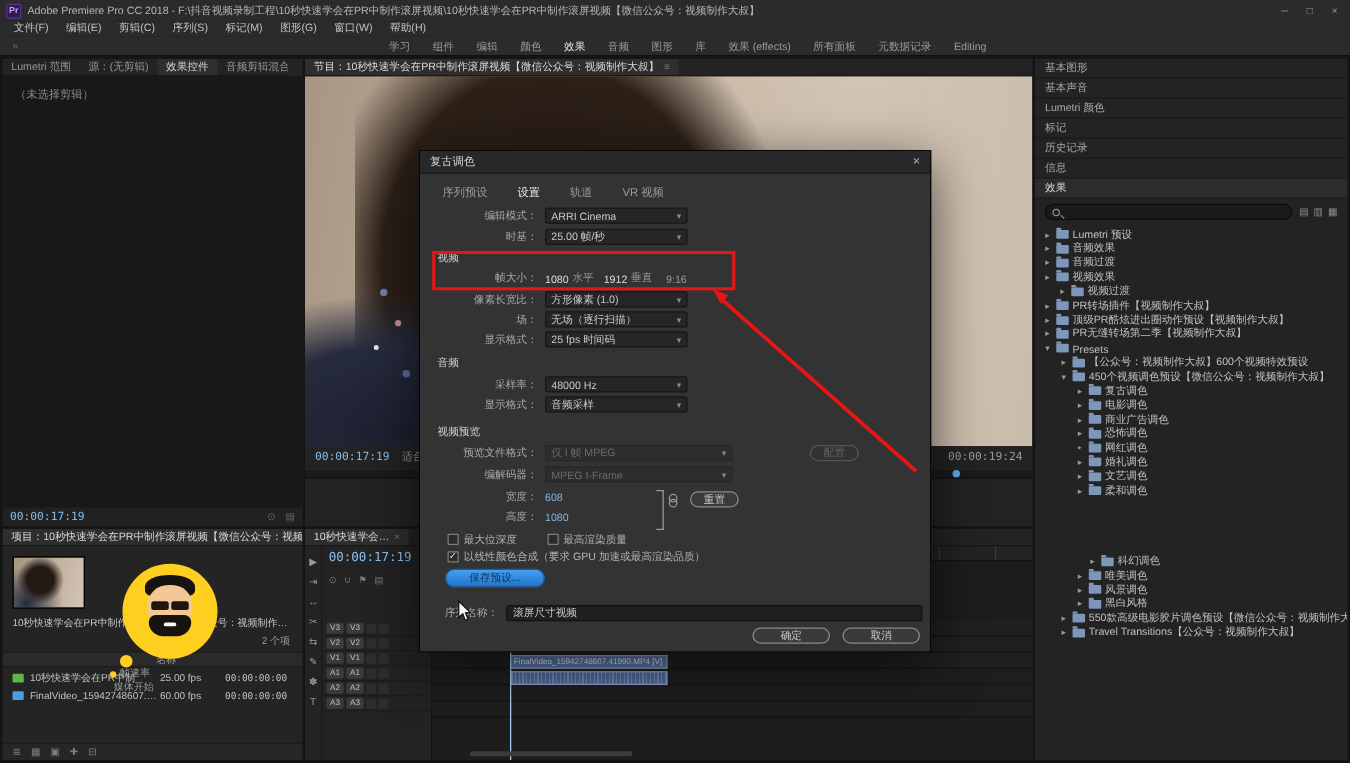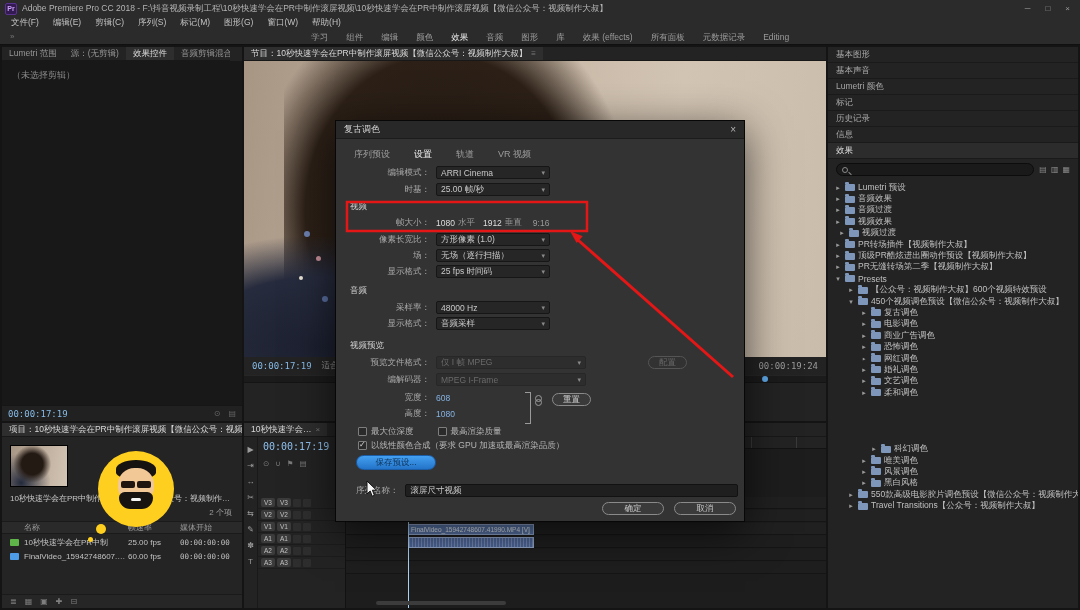--- a/index.html
+++ b/index.html
@@ -73,21 +73,21 @@
   .tree-label{font-size:8.5px;color:#c0c0c0;}
 
   
   #project .body{position:absolute;top:14px;left:0;right:0;bottom:0;background:#242424;}
   .thumb{position:absolute;left:8px;top:8px;width:58px;height:42px;border:1px solid #000;background:
      radial-gradient(circle at 38% 45%,#241a14 0%,#241a14 26%,rgba(36,26,20,0) 46%),
      radial-gradient(circle at 18% 92%,#232a3c 0%,rgba(35,42,60,0) 50%),
      linear-gradient(100deg,#a89685,#d3c5b4);}
   .prj-name{position:absolute;left:8px;top:56px;right:6px;font-size:8px;color:#c6c6c6;white-space:nowrap;overflow:hidden;text-overflow:ellipsis;}
   .prj-count{position:absolute;right:10px;top:70px;font-size:8px;color:#9a9a9a;}
-  .list-head{position:absolute;left:0;right:0;top:84px;height:13px;background:#2a2a2a;border-top:1px solid #1a1a1a;border-bottom:1px solid #1a1a1a;display:flex;align-items:center;font-size:8px;color:#9c9c9c;}
+  .list-head{position:absolute;left:0;right:0;top:84px;height:13px;background:#2a2a2a;border-top:1px solid #1a1a1a;border-bottom:1px solid #1a1a1a;display:flex;align-items:center;font-size:8px;color:#9c9c9c;flex-direction:column;}
   .col-name{flex:1;padding-left:22px;}
   .col-fps{width:52px;flex:none;}
   .col-start{width:62px;flex:none;}
   .prj-rows{position:absolute;left:0;right:0;top:98px;}
   .prj-row{display:flex;height:14px;align-items:center;font-size:8px;color:#c2c2c2;}
   .swatch{width:9px;height:7px;border-radius:1px;margin:0 5px 0 8px;flex:none;background:#555;}
   .prj-row .name{flex:1;white-space:nowrap;overflow:hidden;text-overflow:ellipsis;}
   .prj-row .fps{width:52px;flex:none;}
   .prj-row .start{width:62px;flex:none;font-family:"DejaVu Sans Mono",monospace;font-size:7.5px;}
   .pbar{position:absolute;bottom:0;left:0;right:0;height:14px;background:#262626;border-top:1px solid #1a1a1a;display:flex;align-items:center;gap:8px;padding:0 8px;color:#7f7f7f;font-size:8px;}
@@ -332,21 +332,21 @@
           <span class="folder"></span>
           <span class="tree-label">音频过渡</span>
         </div>
 
         <div class="tree-row" style="padding-left: 6px;">
           <span class="twirl">▸</span>
           <span class="folder"></span>
           <span class="tree-label">视频效果</span>
         </div>
 
-        <div class="tree-row" style="padding-left: 10px;">
+        <div class="tree-row" style="padding-left: 18px;">
           <span class="twirl">▸</span>
           <span class="folder"></span>
           <span class="tree-label">视频过渡</span>
         </div>
 
         <div class="tree-row" style="padding-left: 6px;">
           <span class="twirl">▸</span>
           <span class="folder"></span>
           <span class="tree-label">PR转场插件【视频制作大叔】</span>
         </div>

